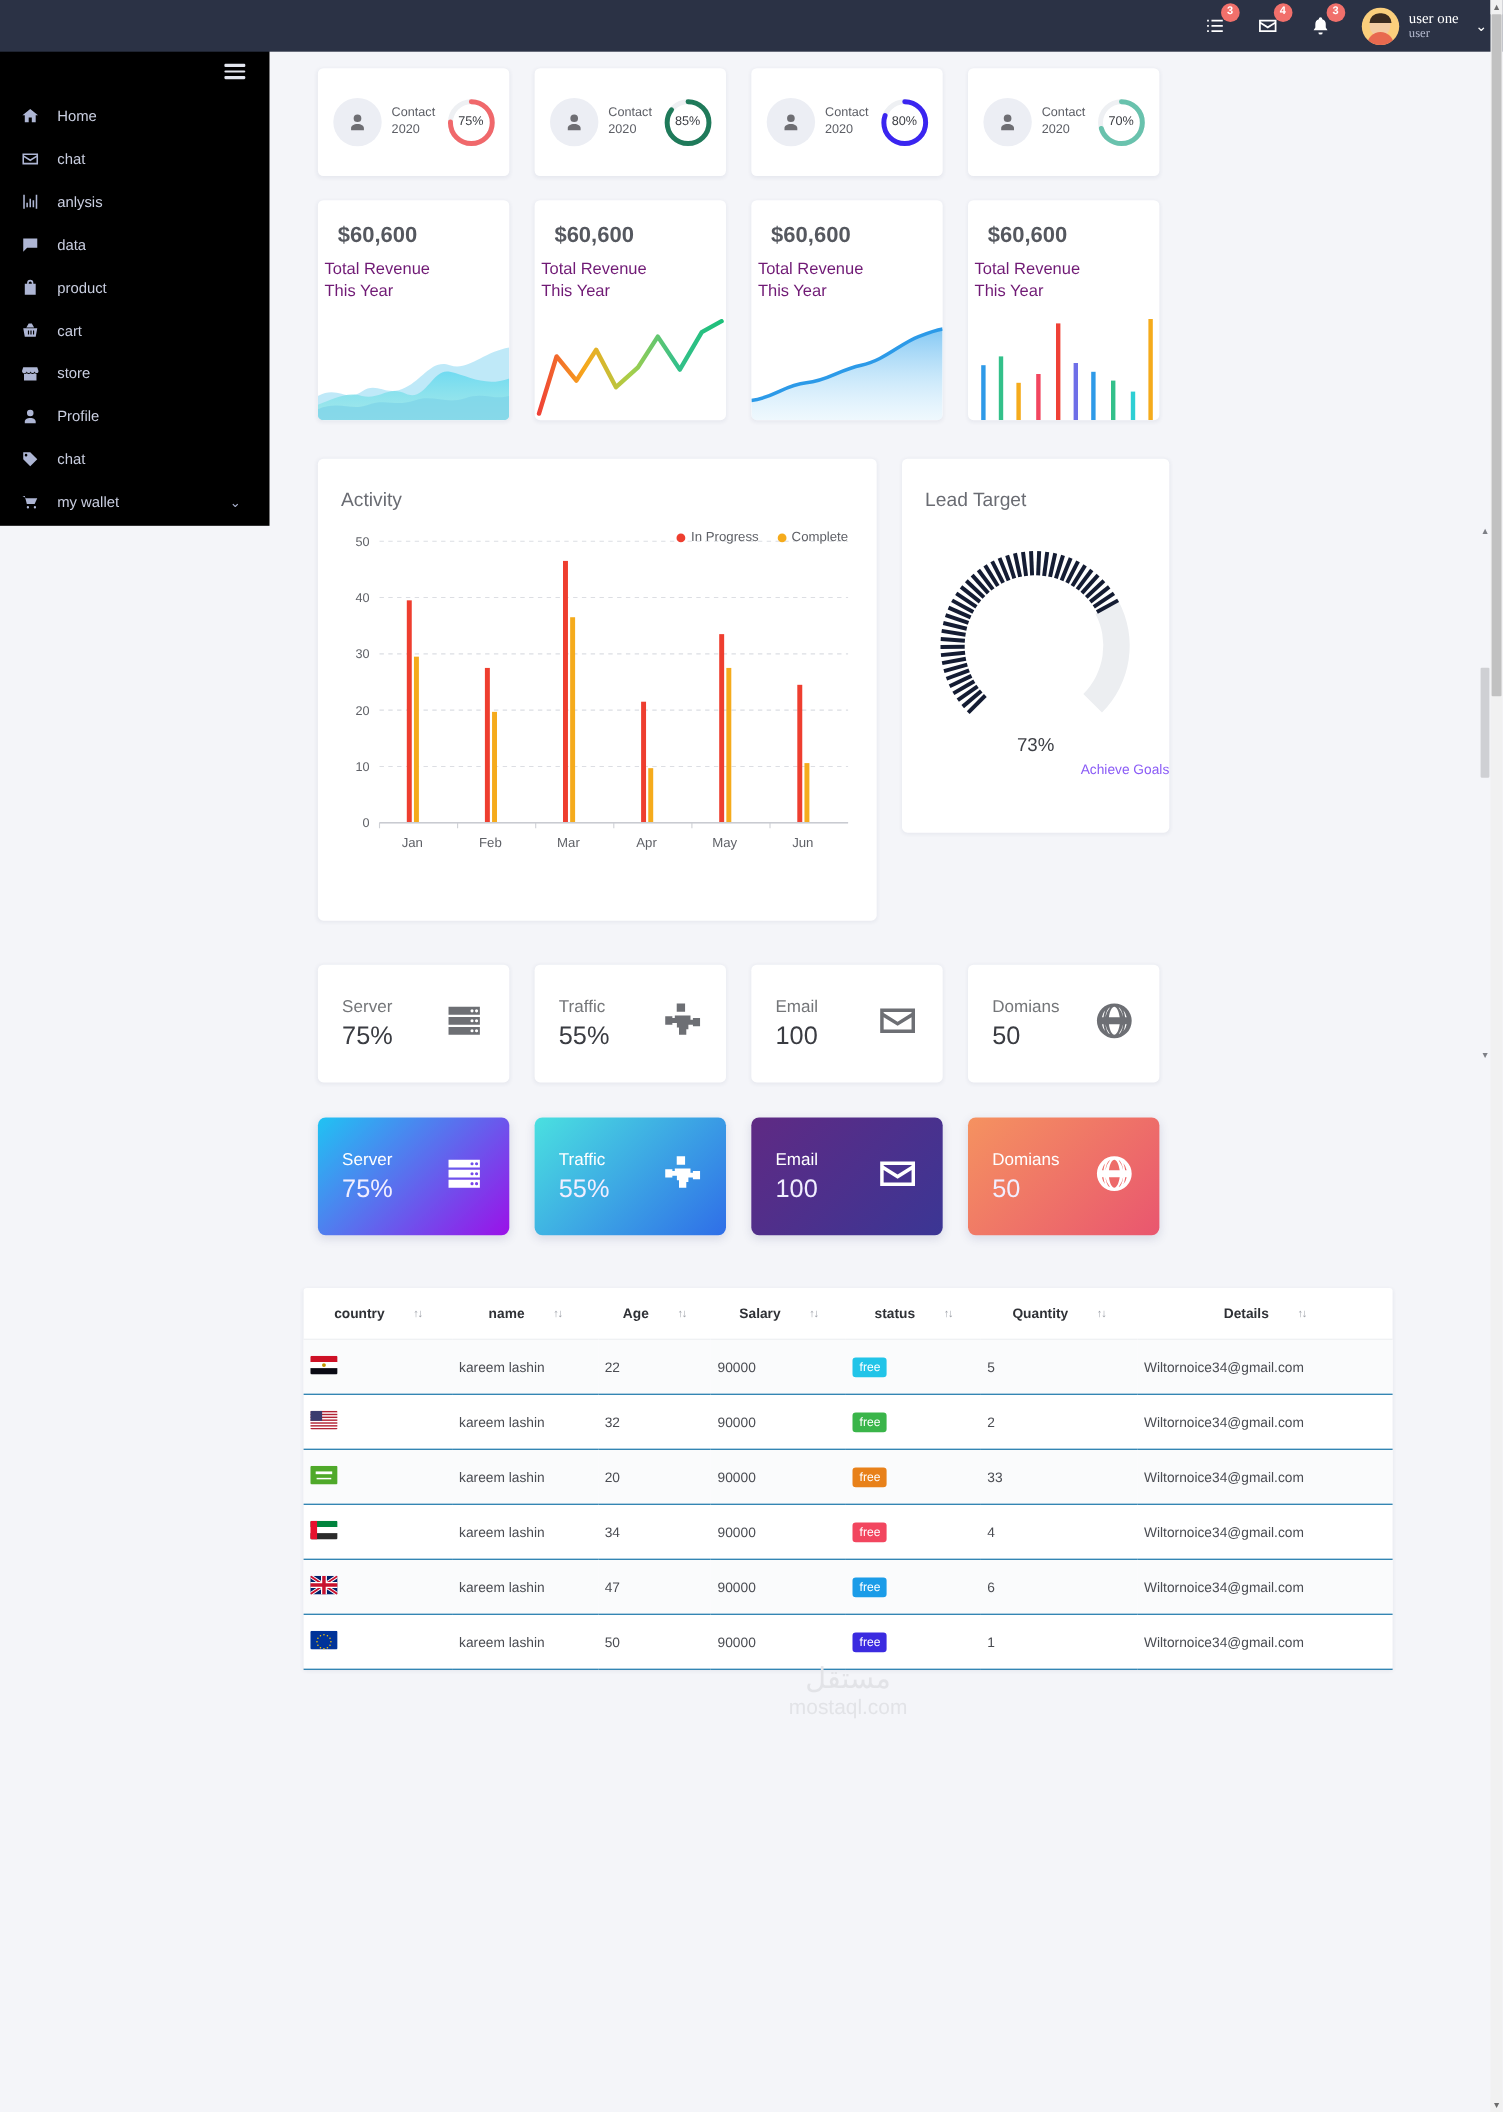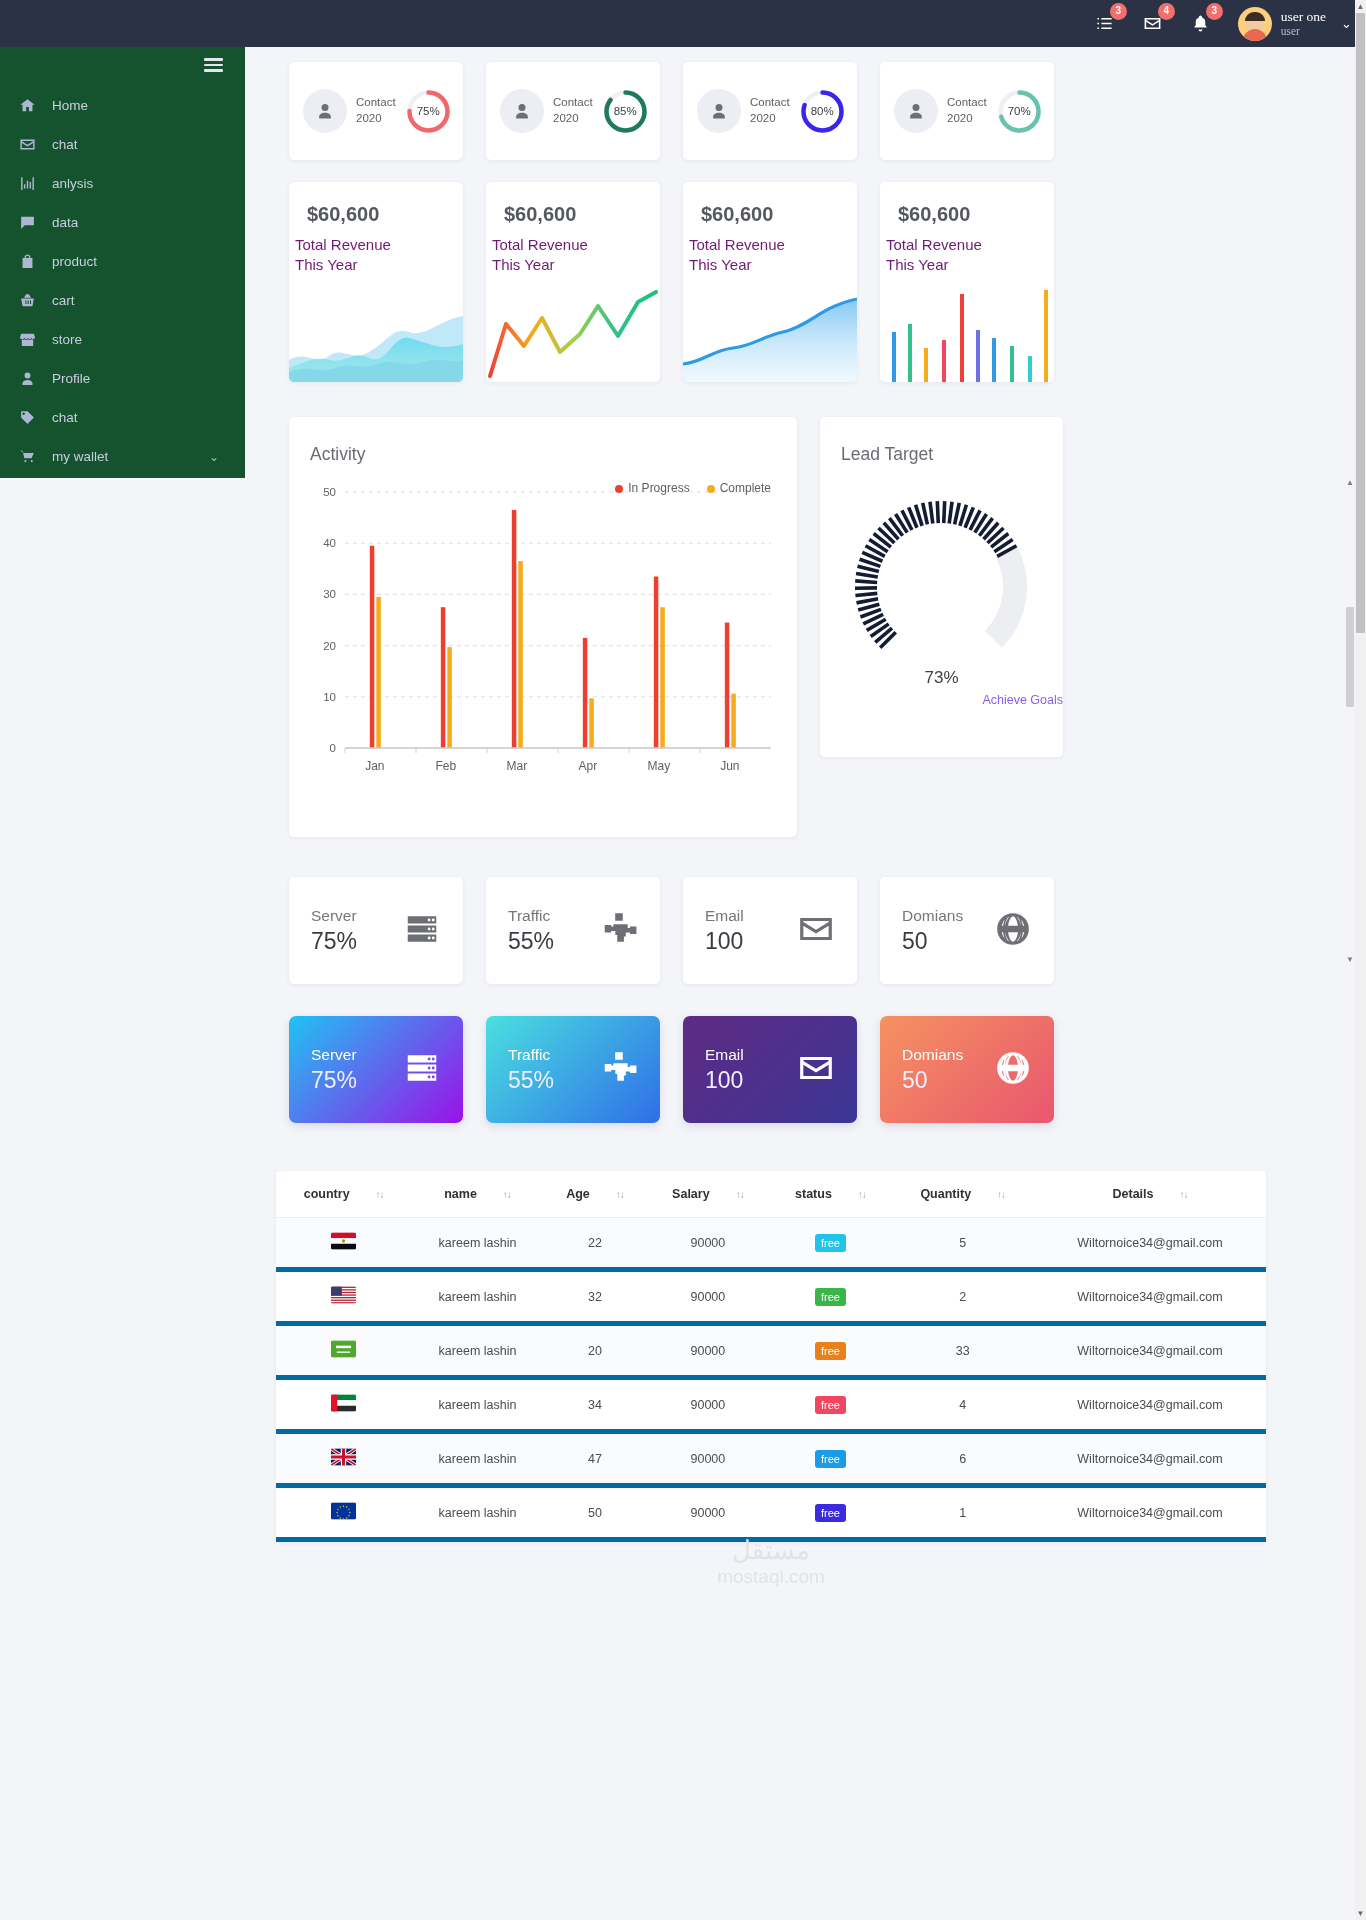--- a/index.html
+++ b/index.html
@@ -40,21 +40,21 @@
   .avatar .body { width: 24px; height: 12px; border-radius: 12px 12px 0 0;
      background: #e8694f; position: absolute; bottom: 0; left: 5px; }
   .tb-user-txt { line-height: 1.15; }
   .tb-user-name { color: #ffffff; font-size: 13.5px; }
   .tb-user-sub { color: #b7bcd1; font-size: 11.5px; }
   .caret { color: #ffffff; font-size: 13px; margin-left: 6px; }
 
   
   .sidebar {
     position: absolute; top: 0; left: 0; width: 245px; height: 478px;
-    background: #14532d; padding-top: 47px; z-index: 35;
+    background: #000000; padding-top: 47px; z-index: 35;
   }
   .burger { position: absolute; top: 58px; right: 22px; cursor: pointer;
      display: flex; flex-direction: column; gap: 3px; }
   .burger span { display: block; width: 19px; height: 2.6px; background: #e3e6ef; border-radius: 1px; }
   .nav { margin-top: 39px; }
   .nav-item {
     display: flex; align-items: center; height: 39px; padding-left: 19px;
     cursor: pointer; position: relative;
   }
   .nav-item .ico { width: 26px; display: flex; align-items: center; }
@@ -124,22 +124,22 @@
   .grad-ico svg { width: 38px; height: 38px; fill: #ffffff; }
 
   
   .tbl-wrap { width: 990px; margin-left: -13px; background: #fff; border-radius: 3px;
      box-shadow: 0 1px 4px rgba(30,40,80,.07); position: relative; }
   table { width: 100%; border-collapse: collapse; }
   thead th { font-size: 12.5px; color: #2f3136; font-weight: bold; padding: 16px 6px;
      border-bottom: 1px solid #eceef1; white-space: nowrap; text-align: right; }
   .th-in { display: flex; align-items: center; justify-content: center; gap: 26px; }
   .sorticon { color: #9ea1a9; font-size: 10px; letter-spacing: -1px; }
-  tbody td { font-size: 12.5px; color: #4a4c52; text-align: center; padding: 14px 6px;
-     border-bottom: 5px solid #0369a1; }
+  tbody td { font-size: 12.5px; color: #4a4c52; padding: 14px 6px;
+     border-bottom: 1px solid #0369a1; }
   tbody tr:nth-child(odd) { background: #fafbfc; }
   .flag { width: 25px; height: 18px; display: inline-block; border-radius: 2px;
      overflow: hidden; position: relative; }
   .badge-free { display: inline-block; color: #fff; font-size: 11px; padding: 3px 6px;
      border-radius: 3px; }
   .tbl-foot { display: flex; align-items: center; justify-content: space-between;
      padding: 13px 2px 6px 0; font-size: 12px; color: #636770; }
   .pager { display: flex; align-items: center; gap: 13px; }
   .pg-num { width: 26px; height: 26px; border-radius: 50%; border: 1px solid #cfd2d8;
      display: flex; align-items: center; justify-content: center; font-size: 12px; color: #4a4c52; }

